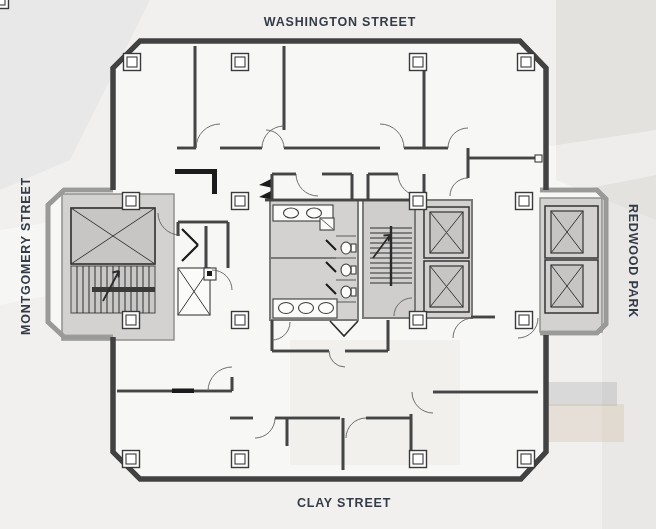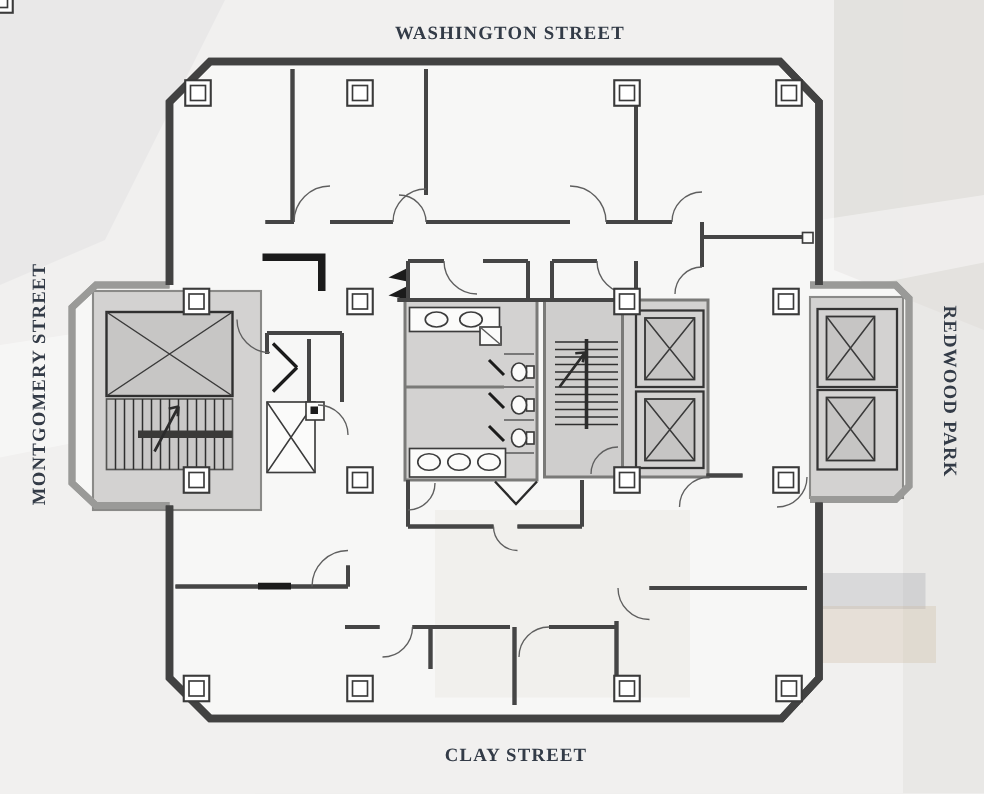--- a/index.html
+++ b/index.html
@@ -1,17 +1,17 @@
 <!DOCTYPE html>
 <html><head>
 <meta charset="utf-8">
 <style>
   html,body{margin:0;padding:0;background:#e8e7e6;}
-  .stage{position:relative;width:656px;height:529px;background:#ffffff;overflow:hidden;
-         font-family:Liberation Serif, serif;}
+  .stage{position:relative;width:656px;height:529px;background:#14b8a6;overflow:hidden;
+         font-family:Liberation Sans, sans-serif;}
   svg{display:block;}
   
   .w-dark{fill:none;stroke:#424242;stroke-width:5;stroke-linejoin:miter;}
   .w-core{fill:none;stroke:#f8f8f7;stroke-width:2.2;stroke-linejoin:miter;}
   .g-dark{fill:none;stroke:#9a9a98;stroke-width:4.6;stroke-linejoin:miter;}
   .g-core{fill:none;stroke:#f4f3f2;stroke-width:2;stroke-linejoin:miter;}
   .p-dark{fill:none;stroke:#454545;stroke-width:2.6;}
   .p-core{fill:none;stroke:#fafaf9;stroke-width:1;}
   .thin{fill:none;stroke:#5b5b5b;stroke-width:1;}
   .door{fill:none;stroke:#5f5f5f;stroke-width:0.9;}

